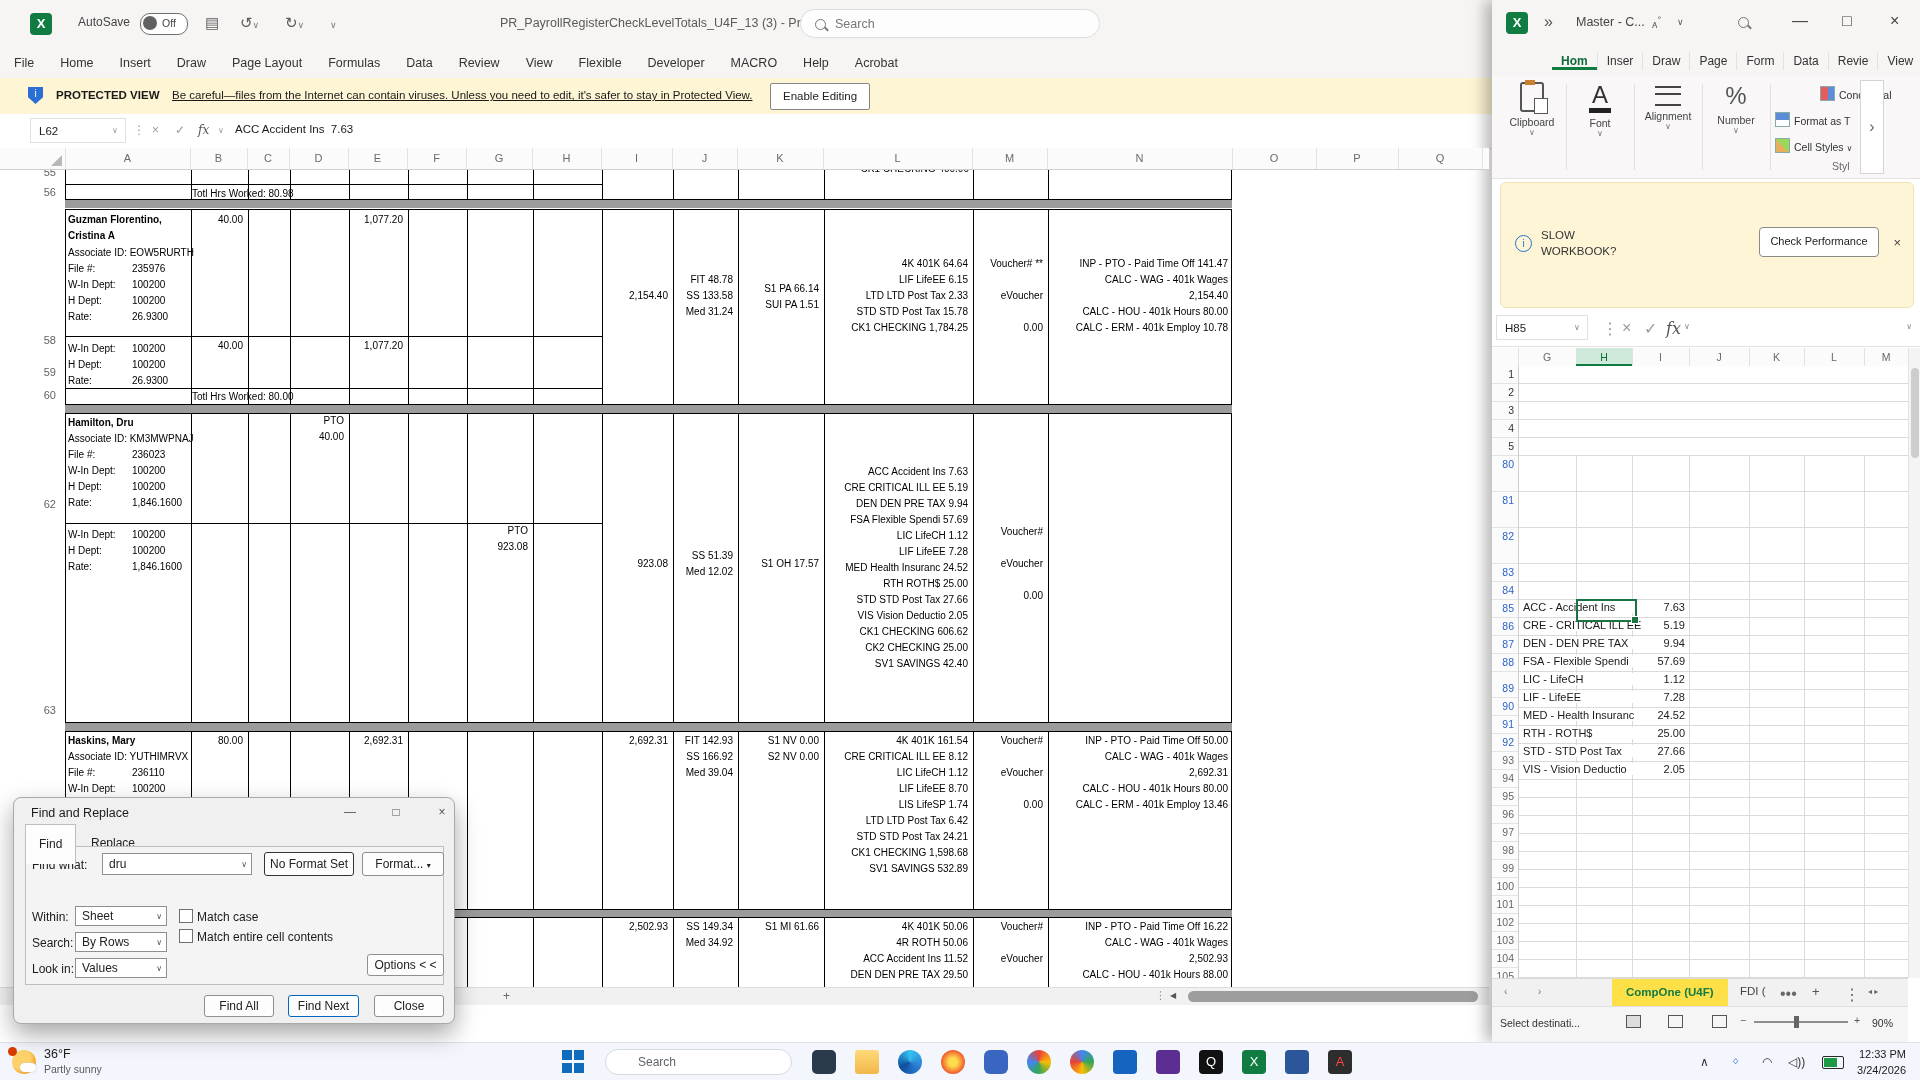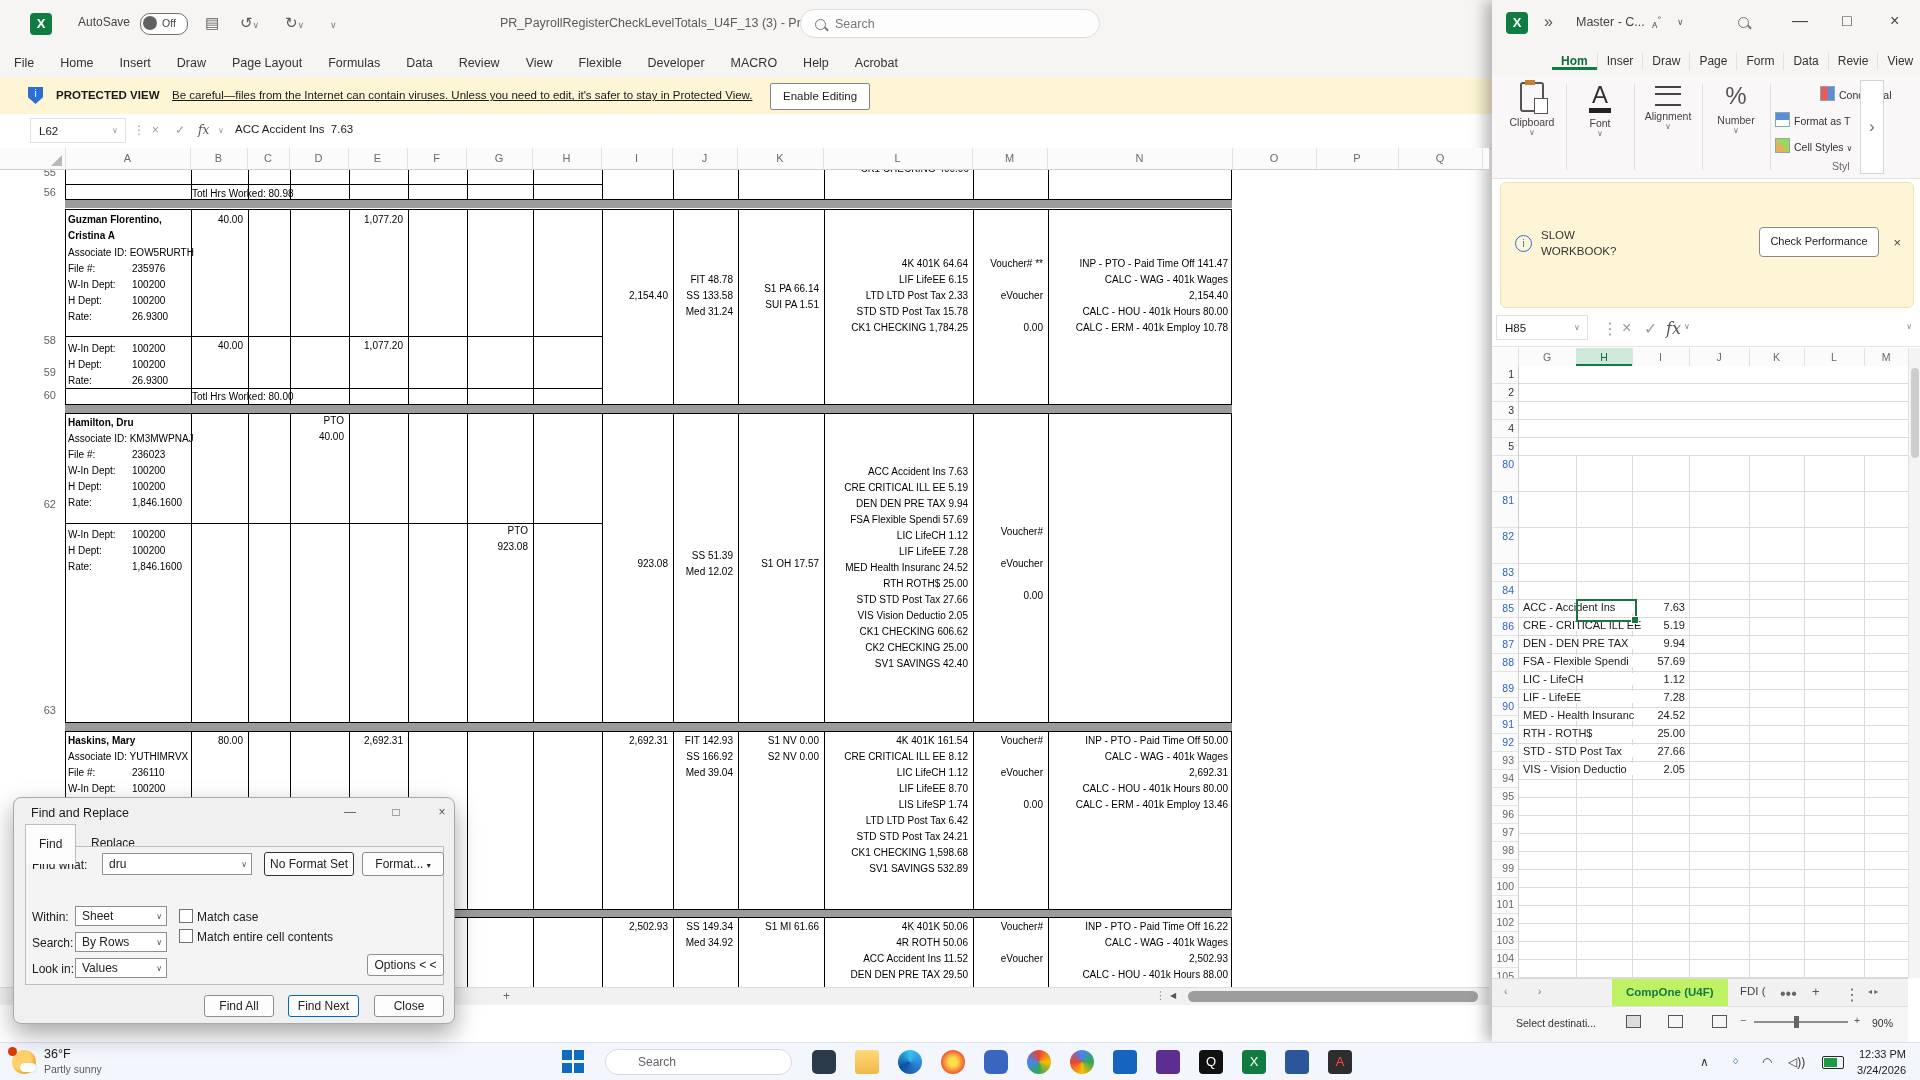--- a/index.html
+++ b/index.html
@@ -128,21 +128,21 @@
   .rrowhdr{position:absolute;left:0;top:366px;width:26px;height:612px;background:#fbfbfb;border-right:1px solid #cfcfcf;overflow:hidden;}
   .rrow{box-sizing:border-box;border-bottom:1px solid #e4e4e4;text-align:right;padding-right:4px;font-size:10.5px;line-height:17px;}
   .rrow.dark{color:#333;} .rrow.blue{color:#2e63c9;} .rrow.dim{color:#666;}
   .drows{position:absolute;left:26px;top:234px;width:388px;}
   .drow{position:relative;height:18px;}
   .dl{position:absolute;left:2px;top:1px;font-size:11px;color:#1a1a1a;background:#fff;padding:0 3px;white-space:nowrap;}
   .dv{position:absolute;left:0;top:1px;width:167px;text-align:right;font-size:11px;color:#1a1a1a;background:#fff;}
   .selbox{position:absolute;left:84px;top:233px;width:57px;height:19px;border:2px solid #1a7340;z-index:3;}
   .selbox:after{content:"";position:absolute;right:-4px;bottom:-4px;width:6px;height:6px;background:#1a7340;border:1px solid #fff;}
   .rtabsheet{position:absolute;left:0;top:978px;width:416px;height:28px;background:#f1f1f1;border-top:1px solid #dadada;}
-  .sh-active{position:absolute;left:120px;top:0;height:36px;background:#bef264;padding:0 14px;line-height:27px;
+  .sh-active{position:absolute;left:120px;top:0;height:36px;background:#fde047;padding:0 14px;line-height:27px;
              font-size:11.5px;font-weight:bold;color:#127a43;box-shadow:inset 0 -3px 0 #127a43;}
   .sh-other{position:absolute;left:248px;top:6px;font-size:11.5px;color:#444;}
   .rstatus{position:absolute;left:0;top:1006px;width:416px;height:36px;background:#f5f5f5;border-top:1px solid #e0e0e0;font-size:10.5px;color:#333;}
   .viewico{position:absolute;top:8px;width:15px;height:13px;border:1px solid #555;box-sizing:border-box;}
   .zoomline{position:absolute;top:14px;height:2px;background:#8f8f8f;}
 
   
   #taskbar{position:absolute;left:0;top:1042px;width:1920px;height:38px;background:#f3f6fc;border-top:1px solid #dfe3ea;}
   .wicon{position:absolute;width:24px;height:24px;top:7px;border-radius:5px;}
   .winlogo{display:grid;grid-template-columns:10px 10px;grid-gap:2px;}
@@ -626,21 +626,21 @@
       <span style="position:absolute;left:46px;top:7px;font-size:10px;color:#777;">›</span>
       <span class="sh-active">CompOne (U4F)</span>
       <span class="sh-other">FDI (</span>
       <span style="position:absolute;left:288px;top:6px;color:#666;">•••</span>
       <span style="position:absolute;left:320px;top:5px;color:#555;font-size:13px;">+</span>
       <span style="position:absolute;left:352px;top:6px;color:#666;">⋮</span>
       <span style="position:absolute;left:376px;top:8px;font-size:8px;color:#666;">◂ ▸</span>
     </div>
 
     <div class="rstatus">
-      <span style="position:absolute;left:24px;top:10px;">Select destinati...</span>
+      <span style="position:absolute;left:8px;top:10px;">Select destinati...</span>
       <span class="viewico" style="left:134px;background:#dcdcdc;"></span>
       <span class="viewico" style="left:176px;"></span>
       <span class="viewico" style="left:220px;"></span>
       <span style="position:absolute;left:248px;top:7px;color:#555;">−</span>
       <span class="zoomline" style="left:262px;width:94px;"></span>
       <span style="position:absolute;left:302px;top:9px;width:5px;height:12px;background:#666;"></span>
       <span style="position:absolute;left:362px;top:7px;color:#555;">+</span>
       <span style="position:absolute;left:380px;top:10px;">90%</span>
     </div>
   </div>

